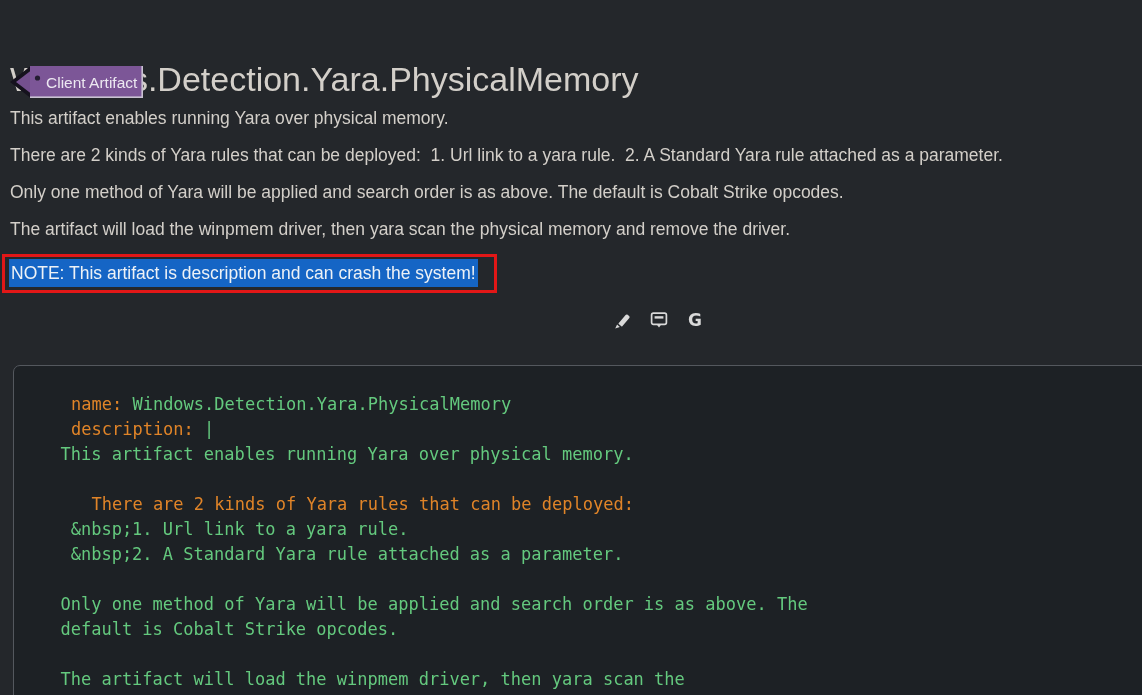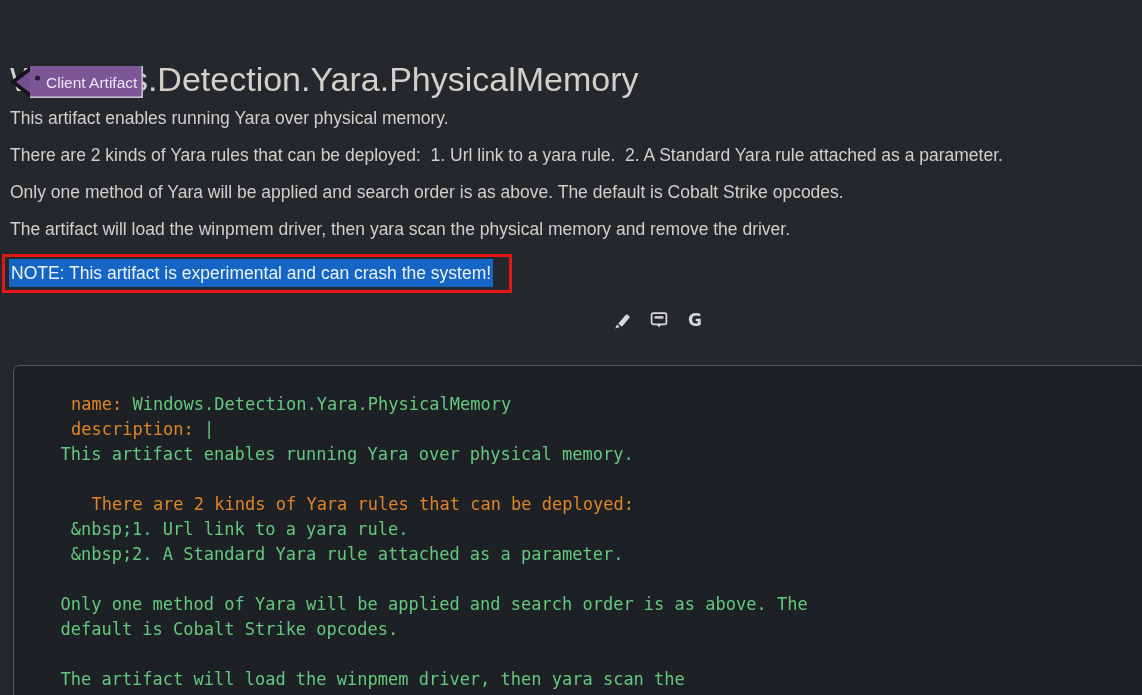--- a/index.html
+++ b/index.html
@@ -81,21 +81,21 @@
   <h1 class="title">Windows.Detection.Yara.PhysicalMemory</h1>
 
   <div class="desc">
     <p>This artifact enables running Yara over physical memory.</p>
     <p>There are 2 kinds of Yara rules that can be deployed:  1. Url link to a yara rule.  2. A Standard Yara rule attached as a parameter.</p>
     <p>Only one method of Yara will be applied and search order is as above. The default is Cobalt Strike opcodes.</p>
     <p>The artifact will load the winpmem driver, then yara scan the physical memory and remove the driver.</p>
   </div>
 
   <div class="note-row">
-    <span class="red-box"><span class="selection">NOTE: This artifact is experimental and can crash the system!</span></span>
+    <span class="red-box"><span class="selection">NOTE: This artifact is description and can crash the system!</span></span>
   </div>
 
   <div class="float-toolbar">
     <span class="tb-icon">
       <svg width="20" height="20" viewBox="0 0 20 20">
         <path fill="#d9d9d9" d="M2.2 18.6 L6.8 17 L4.1 14.4 Z"></path>
         <path fill="#d9d9d9" d="M5.6 13.2 L12.6 4.9 C13.1 4.3 14 4.2 14.6 4.7 L16.1 6 C16.7 6.5 16.8 7.4 16.3 8 L9.3 16.3 C9.1 16.5 8.8 16.6 8.6 16.4 L5.7 13.9 C5.5 13.7 5.4 13.4 5.6 13.2 Z"></path>
       </svg>
     </span>
     <span class="tb-icon">

